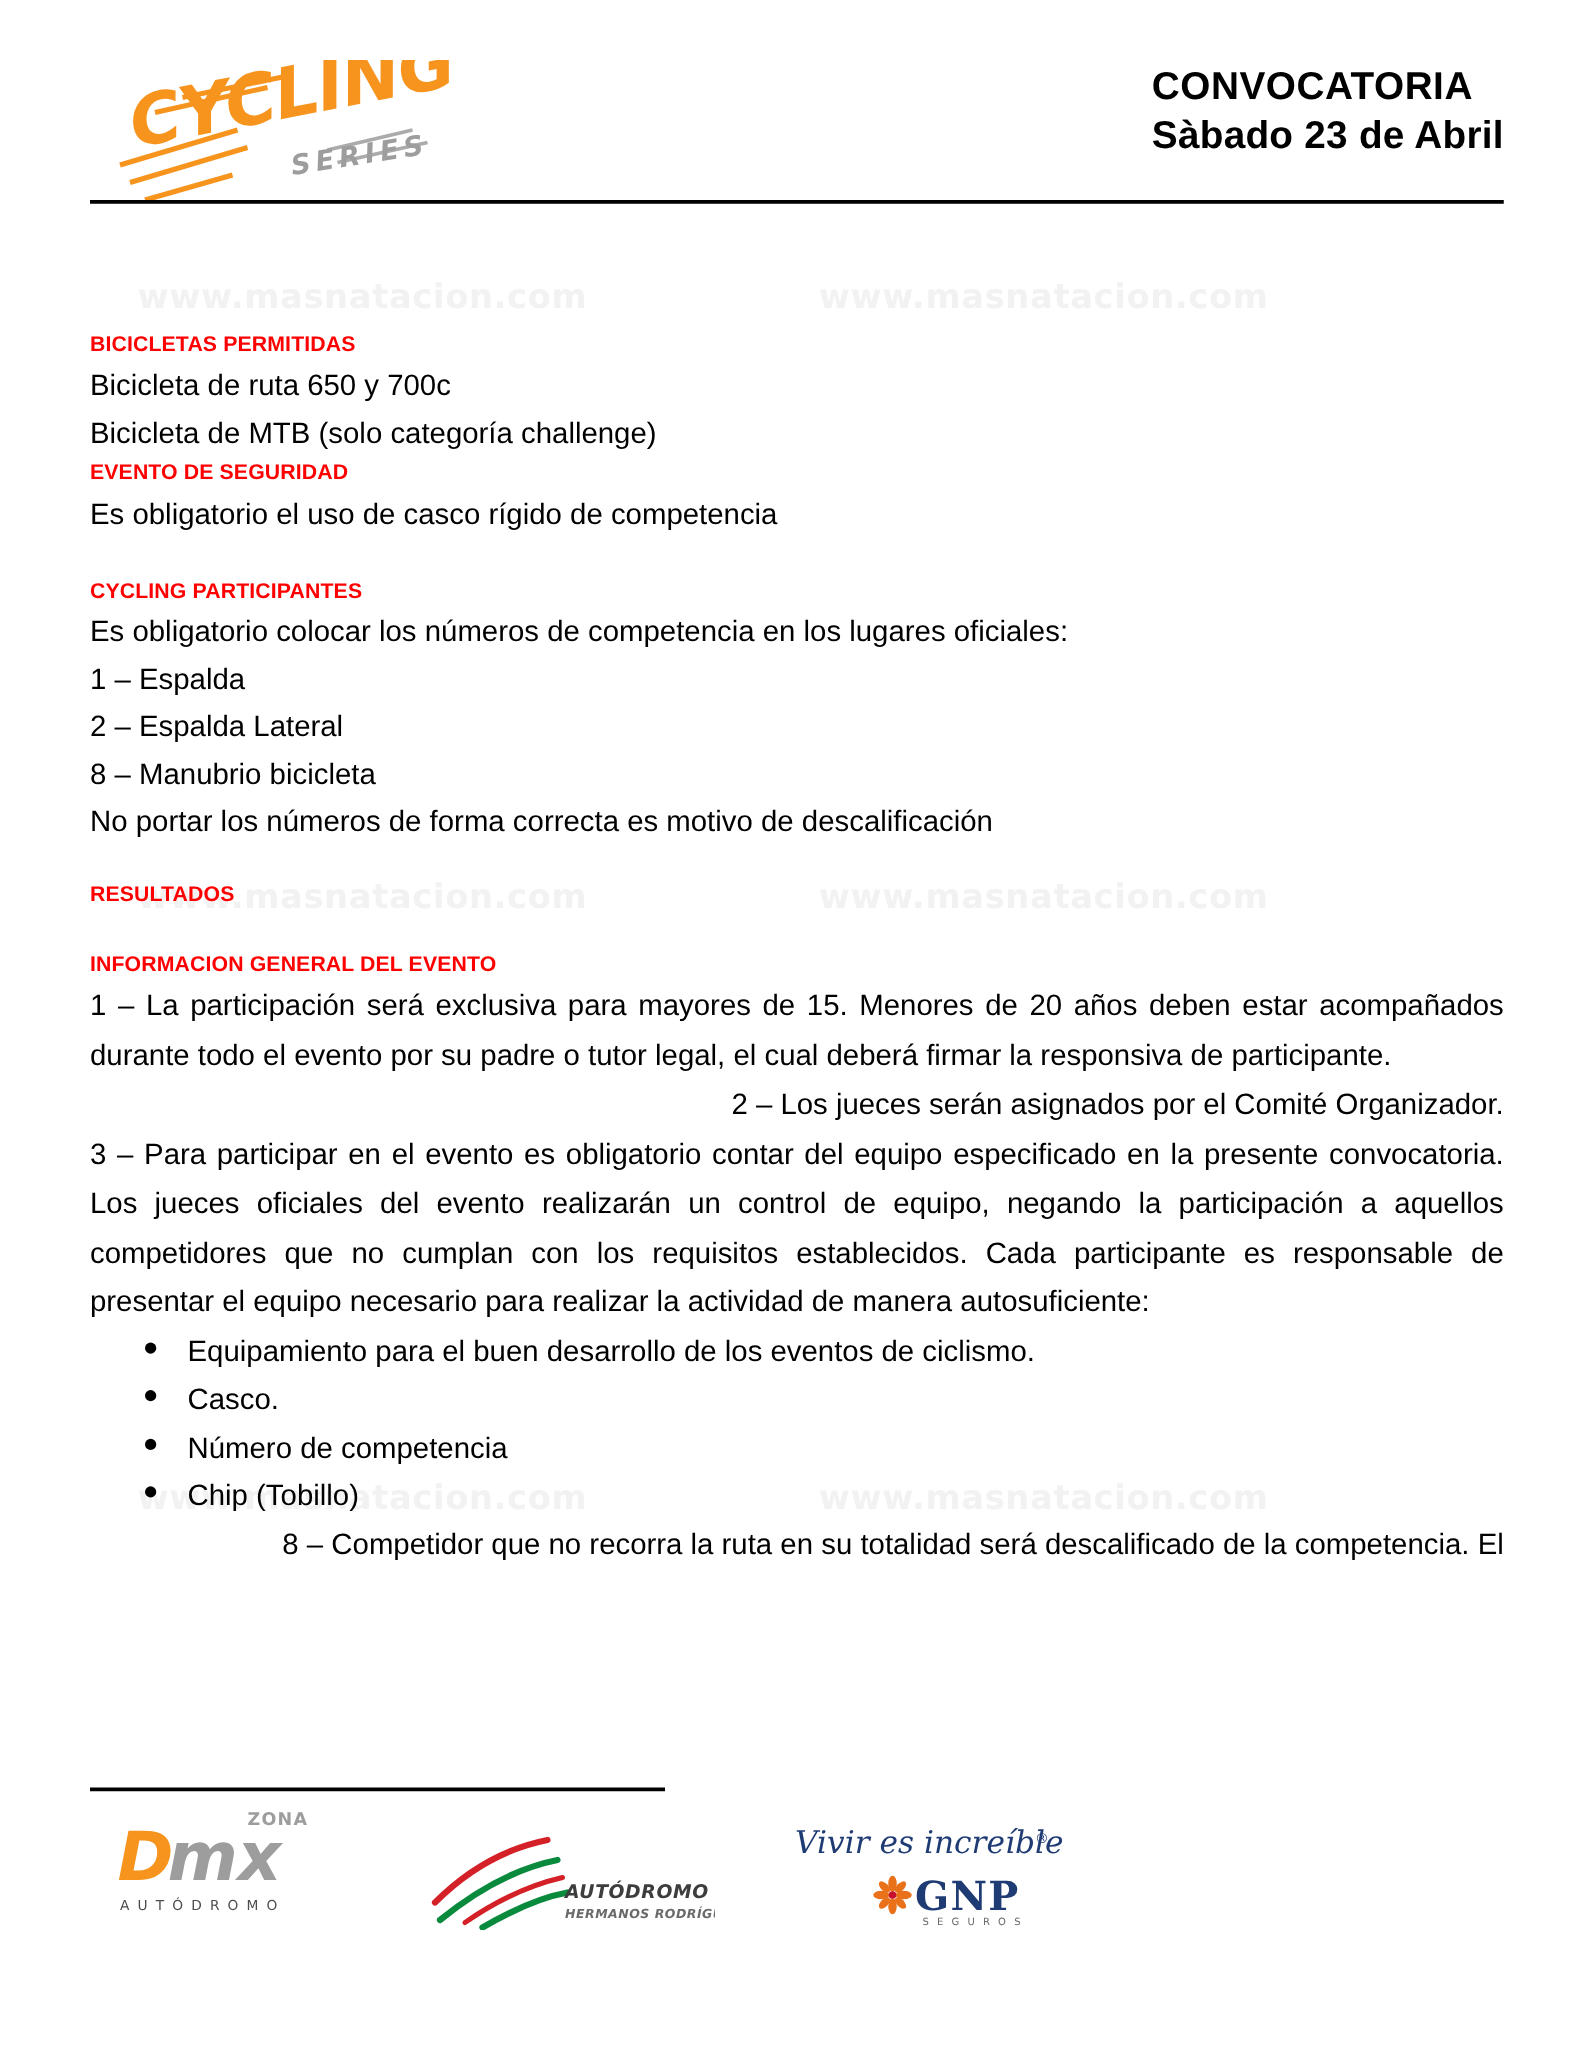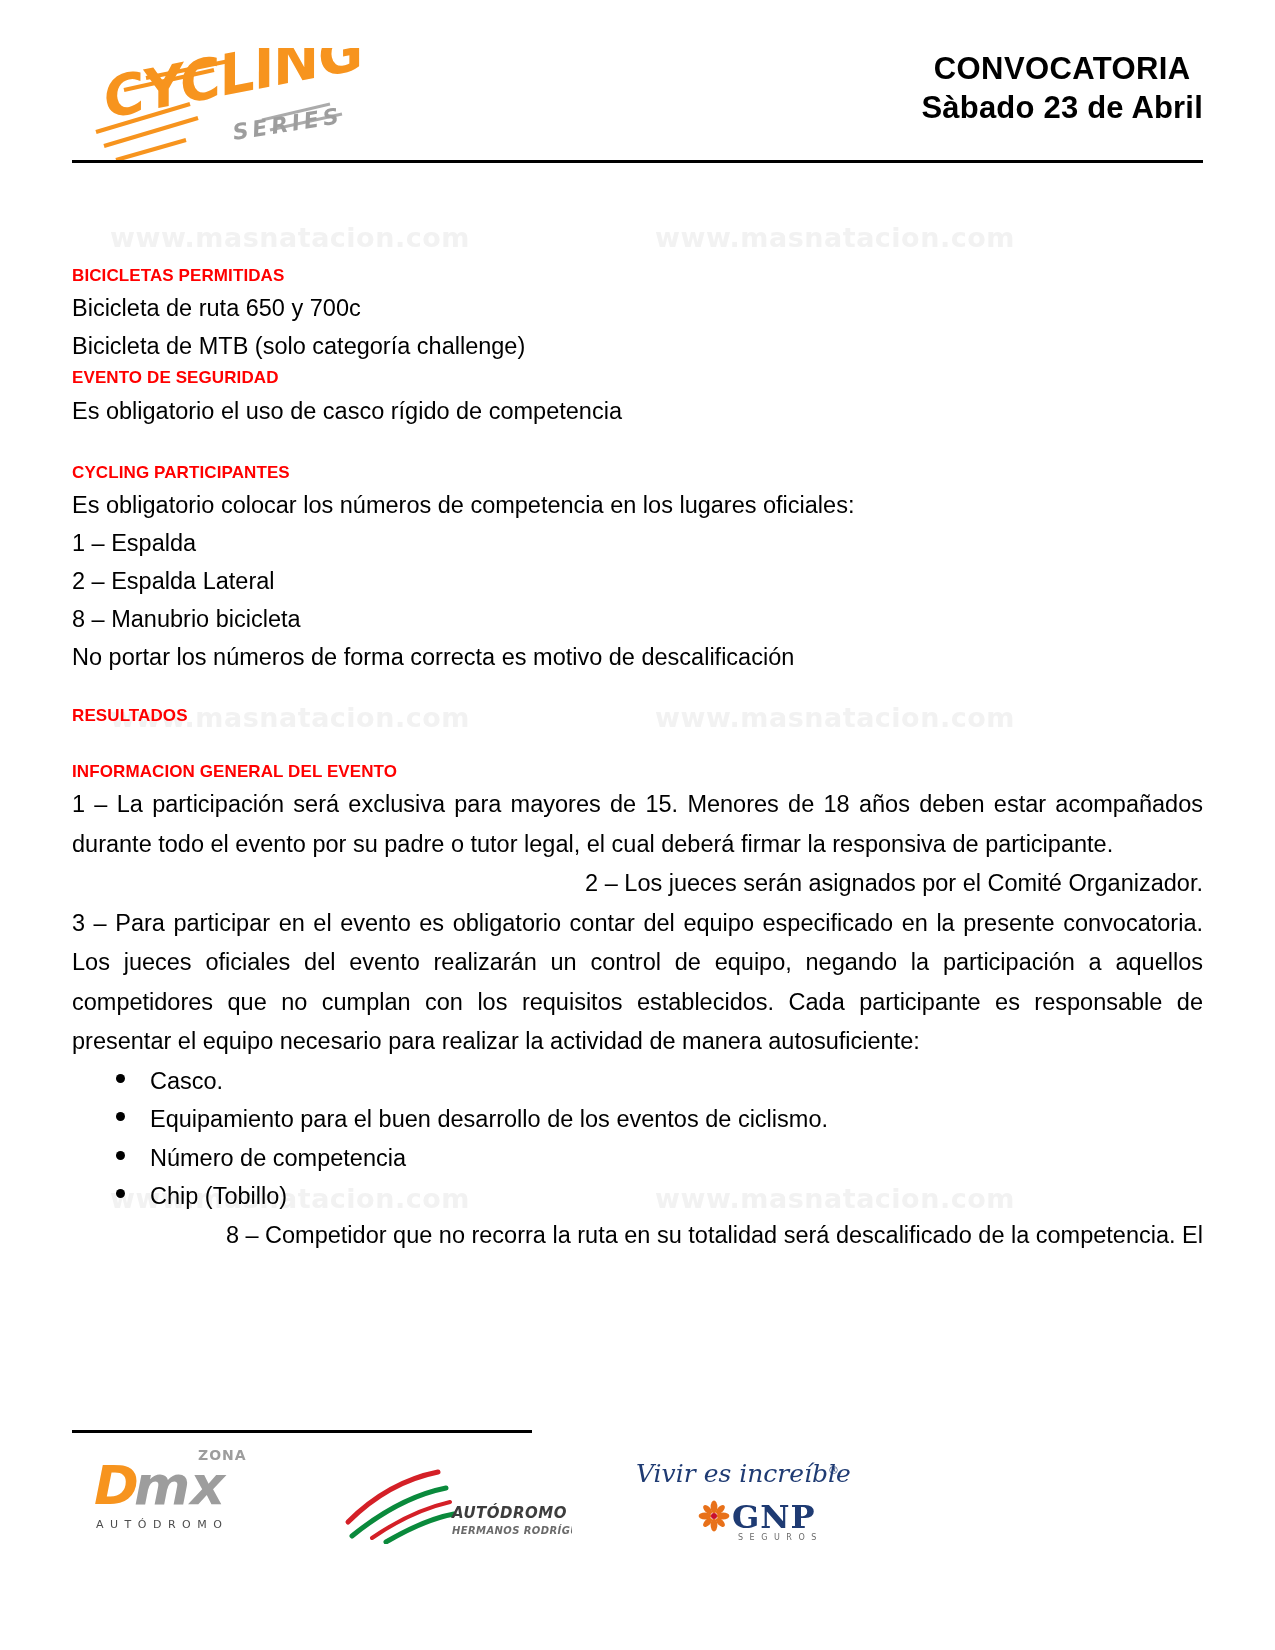--- a/index.html
+++ b/index.html
@@ -57,21 +57,21 @@
     top: 48px;
     width: 300px;
     height: 115px;
   }
   .logo svg { display:block; }
 
   .header-titles {
     position: absolute;
     right: 0;
     top: 50px;
-    text-align: center;
+    text-align: left;
     margin-left: 32px;
   }
   .conv-title {
     font-size: 31px;
     font-weight: 700;
     letter-spacing: 0.4px;
     line-height: 1.25;
     color: #000;
   }
   .conv-date {
@@ -245,27 +245,27 @@
       <div class="line">8 – Manubrio bicicleta</div>
       <div class="line">No portar los números de forma correcta es motivo de descalificación</div>
 
       <div class="spacer-sm"></div>
 
       <div class="h-red">RESULTADOS</div>
 
       <div class="spacer-md"></div>
 
       <div class="h-red">INFORMACION GENERAL DEL EVENTO</div>
-      <p class="para">1 – La participación será exclusiva para mayores de 15. Menores de 18 años deben estar acompañados durante todo el evento por su padre o tutor legal, el cual deberá firmar la responsiva de participante.</p>
+      <p class="para">1 – La participación será exclusiva para mayores de 15. Menores de 20 años deben estar acompañados durante todo el evento por su padre o tutor legal, el cual deberá firmar la responsiva de participante.</p>
       <p class="para para-last">2 – Los jueces serán asignados por el Comité Organizador.</p>
       <p class="para">3 – Para participar en el evento es obligatorio contar del equipo especificado en la presente convocatoria. Los jueces oficiales del evento realizarán un control de equipo, negando la participación a aquellos competidores que no cumplan con los requisitos establecidos. Cada participante es responsable de presentar el equipo necesario para realizar la actividad de manera autosuficiente:</p>
 
       <ul class="bullets">
+        <li><span class="dot"></span><span>Equipamiento para el buen desarrollo de los eventos de ciclismo.</span></li>
         <li><span class="dot"></span><span>Casco.</span></li>
-        <li><span class="dot"></span><span>Equipamiento para el buen desarrollo de los eventos de ciclismo.</span></li>
         <li><span class="dot"></span><span>Número de competencia</span></li>
         <li><span class="dot"></span><span>Chip (Tobillo)</span></li>
       </ul>
 
       <p class="para para-last">8 – Competidor que no recorra la ruta en su totalidad será descalificado de la competencia. El</p>
     </div>
   </div>
 
   <div class="footer">
     <div class="footer-rule"></div>

